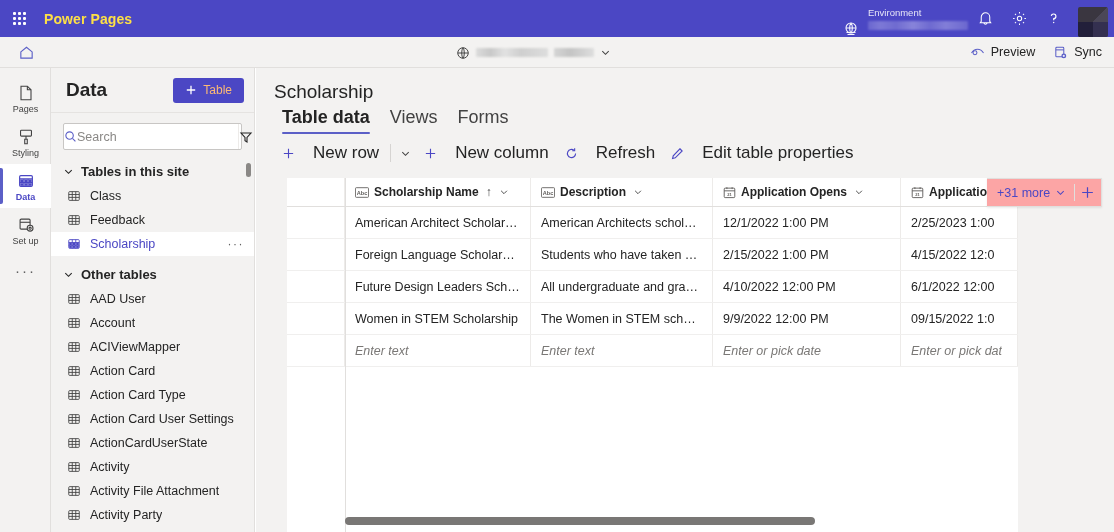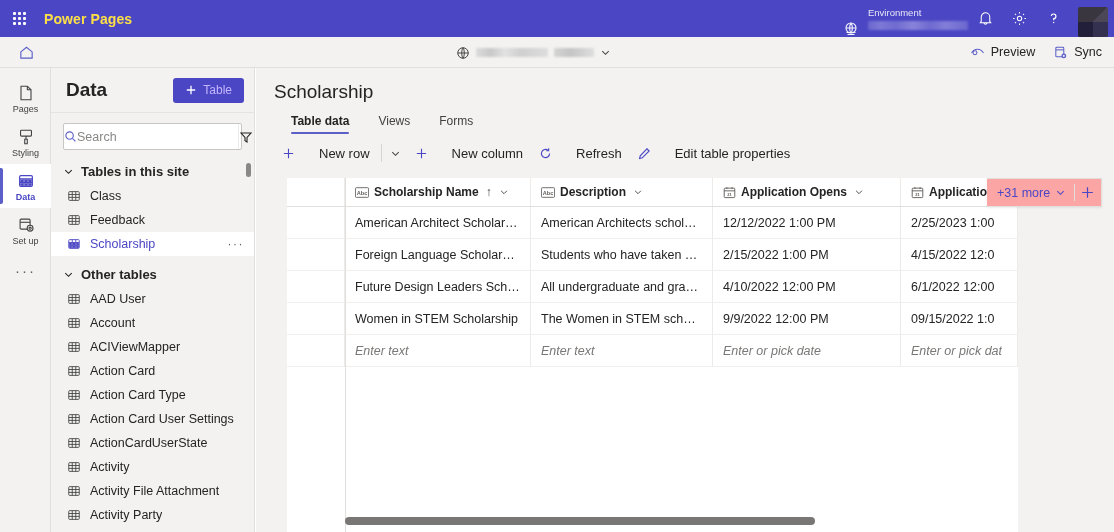--- a/index.html
+++ b/index.html
@@ -122,21 +122,21 @@
     position: absolute; top: 68px; left: 51px; width: 204px; height: 464px;
     background: #f3f2f1; border-right: 1px solid #e1dfdd;
     overflow: hidden;
   }
   .sb-head {
     height: 45px; display: flex; align-items: center; justify-content: space-between;
     padding: 0 10px 0 15px; border-bottom: 1px solid #e5e3e1;
   }
   .sb-title { font-size: 19px; font-weight: bold; color: #242424; }
   .btn-primary {
-    background: #4b47c4; color: #c4b5fd; border: none; border-radius: 3px;
+    background: #4b47c4; color: #fdba74; border: none; border-radius: 3px;
     height: 25px; padding: 0 12px; font-size: 12px; font-family: inherit;
     display: inline-flex; align-items: center; gap: 6px; cursor: pointer;
   }
   .sb-search-wrap { padding: 10px 12px 8px 12px; }
   .sb-search {
     display: flex; align-items: center; height: 27px; background: #fff;
     border: 1px solid #c8c6c4; border-radius: 2px;
   }
   .sb-search .sicon { width: 28px; display:flex; align-items:center; justify-content:center; }
   .sb-search input {
@@ -171,33 +171,33 @@
     background: #f3f2f1;
   }
   .page-title {
     font-size: 19px; font-weight: normal; color: #242424;
     padding: 13px 0 0 18px;
   }
   .tabs {
     display: flex; align-items: flex-end; gap: 4px; padding: 8px 0 0 18px; height: 33px;
   }
   .tab {
-    position: relative; font-size: 12px; color: #424242; padding: 4px 8px 8px 8px; cursor: pointer; margin-left: 9px;
+    position: relative; font-size: 18px; color: #424242; padding: 4px 8px 8px 8px; cursor: pointer;
   }
   .tab.active { color: #242424; font-weight: bold; }
   .tab.active::after {
     content:""; position:absolute; left:8px; right:8px; bottom:2px; height:2px; background:#5b5fc7; border-radius:2px;
   }
 
   .cmdbar {
     display: flex; align-items: center; height: 34px; padding-left: 18px; gap: 0;
   }
   .cmd {
-    display: flex; align-items: center; gap: 24px; height: 26px; padding: 0 8px;
-    font-size: 13px; color: #242424; cursor: pointer; border-radius: 2px; white-space: nowrap;
+    display: flex; align-items: center; gap: 18px; height: 26px; padding: 0 8px;
+    font-size: 17px; color: #242424; cursor: pointer; border-radius: 2px; white-space: nowrap;
   }
   .cmd-caret {
     width: 22px; height: 26px; display: flex; align-items: center; justify-content: center;
     cursor: pointer; border-radius: 2px;
   }
   .cmd-sep { width: 1px; height: 18px; background: #d6d4d2; margin: 0 3px; }
 
   
   .gridwrap {
     position: absolute; left: 31px; top: 110px; width: 731px; height: 354px;
@@ -646,21 +646,21 @@
 
       <div class="grid-row data-row">
         <div class="cell gutter"></div>
         <div class="cell c-name">
             <span class="trunc">American Architect Scholarship</span>
           </div>
         <div class="cell c-desc">
             <span class="trunc">American Architects scholarship is...</span>
           </div>
         <div class="cell c-open">
-            <span class="trunc">12/12/2022 1:00 PM</span>
+            <span class="trunc">12/1/2022 1:00 PM</span>
           </div>
         <div class="cell c-due">
             <span class="trunc">2/25/2023 1:00</span>
           </div>
       </div>
 
       <div class="grid-row data-row">
         <div class="cell gutter"></div>
         <div class="cell c-name">
             <span class="trunc">Foreign Language Scholarship</span>

